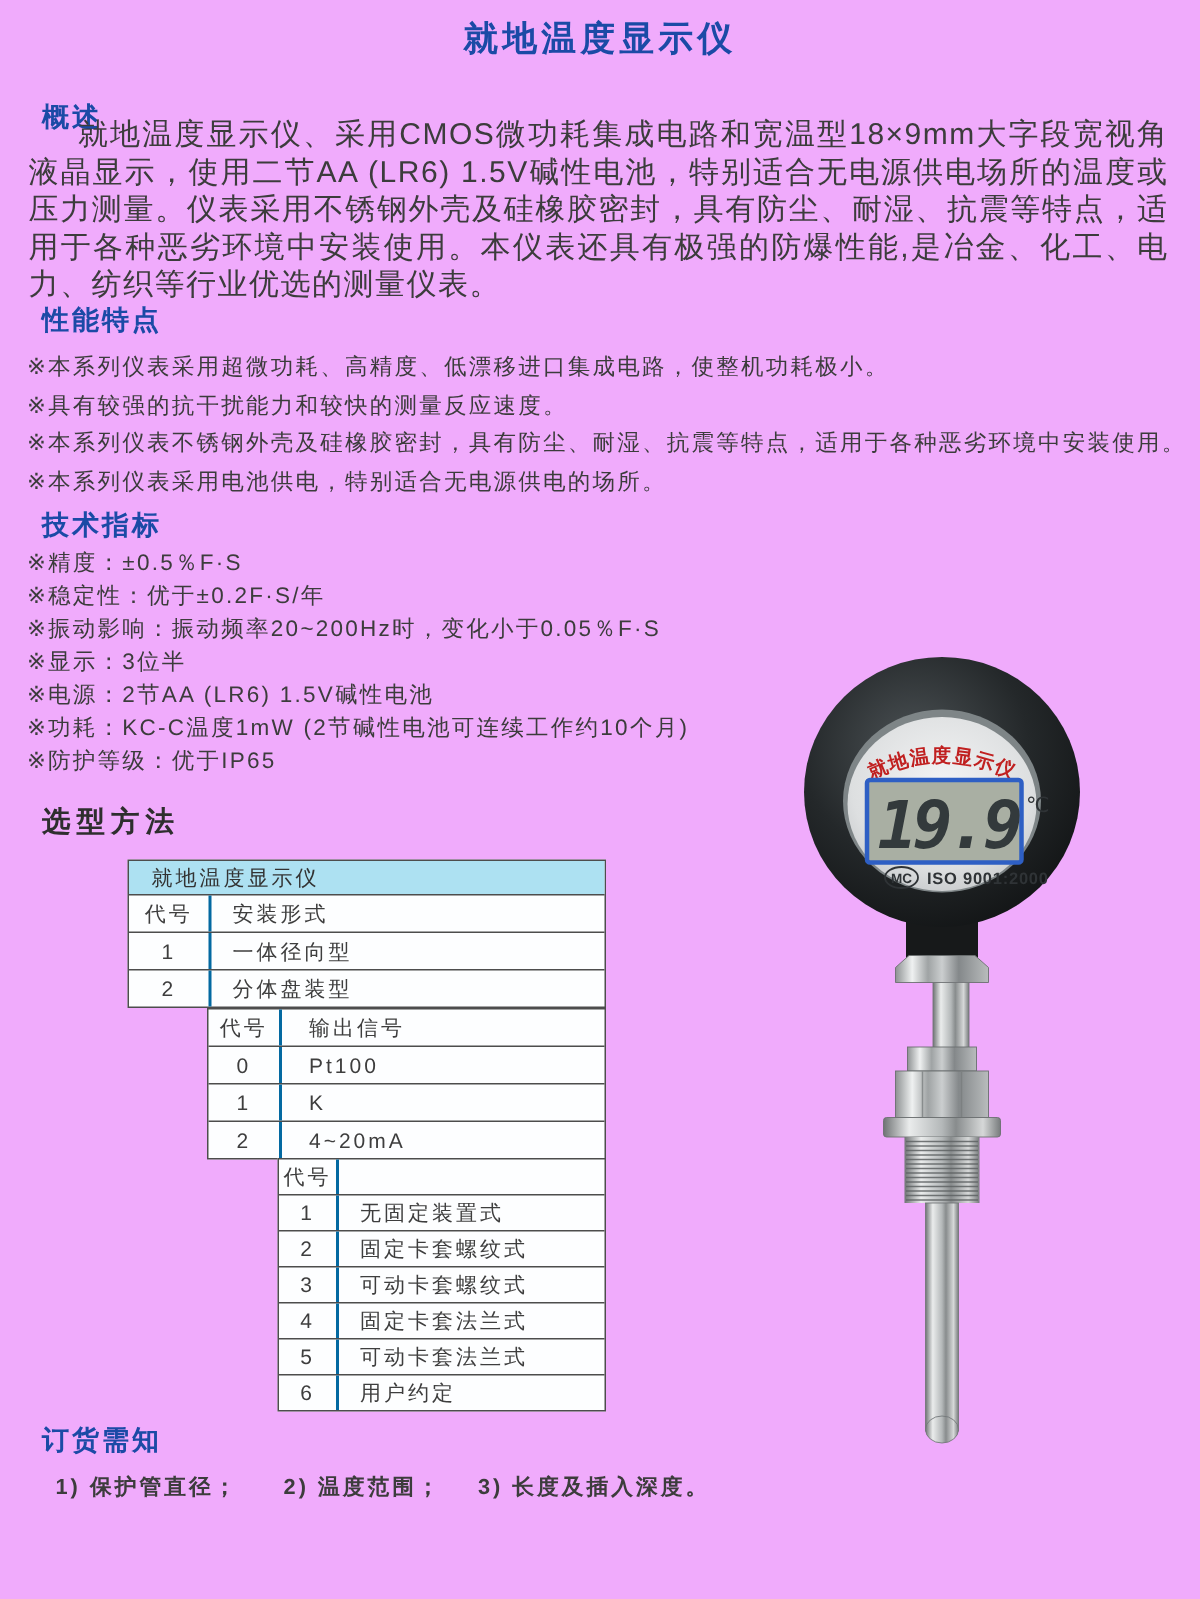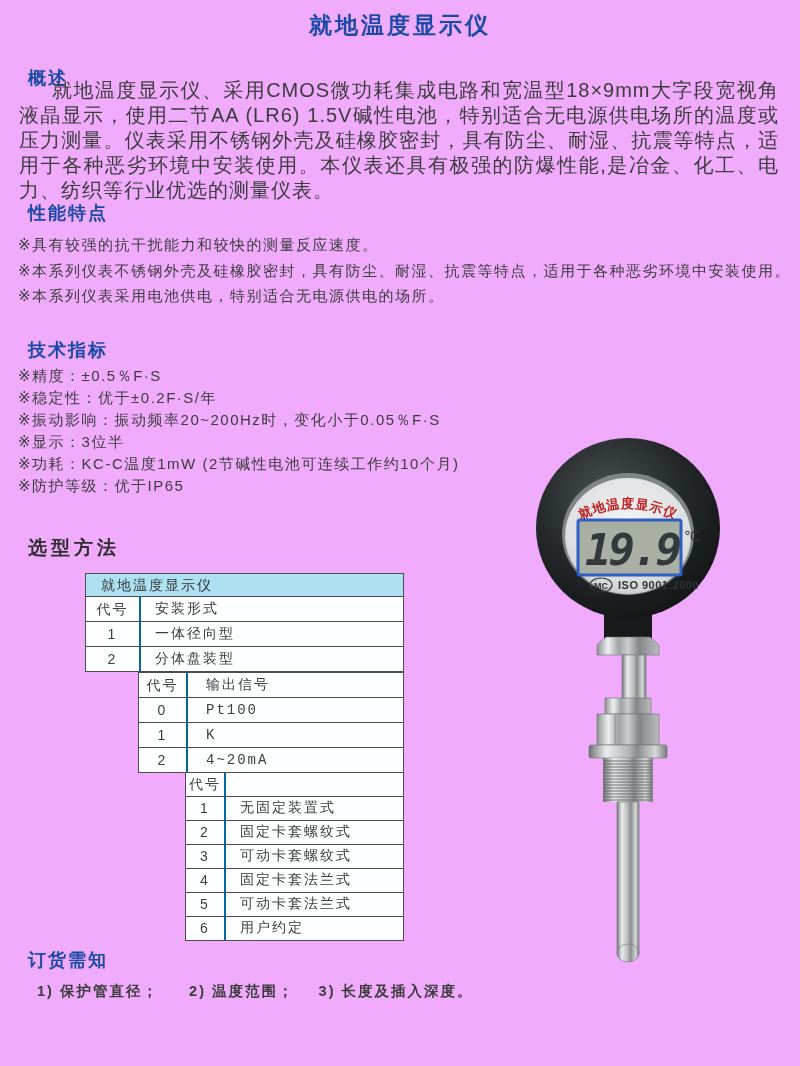--- a/index.html
+++ b/index.html
@@ -35,51 +35,53 @@
     height:22px;line-height:22px;background:#ade1f2;padding-left:15px;
     font-size:14px;letter-spacing:2px;color:#333;
   }
   .row{display:flex;height:24px;line-height:24px;font-size:14px;letter-spacing:2px;}
   .t3 .row{height:23px;line-height:23px;}
   .thead + .row,.row + .row{border-top:1px solid #4d4d4d;}
   .c1{flex:0 0 auto;text-align:center;border-right:2px solid #0369a1;}
   .t1 .c1{width:53px;}
   .t2 .c1{width:47px;}
   .t3 .c1{width:38px;}
-  .c2{flex:1;padding-left:14px;white-space:nowrap;font-family:Liberation Mono, monospace;}
+  .c2{flex:1;padding-left:14px;white-space:nowrap;}
   .t2 .c2{padding-left:18px;}
   .ordering{
     position:absolute;left:37px;top:982px;font-size:14.5px;letter-spacing:2px;
     color:#3c3c3c;white-space:pre;font-weight:bold;
   }
   .gauge{position:absolute;left:520px;top:430px;width:250px;height:540px;}
 </style>
 </head>
 <body>
 
 <div class="page">
 
   <h1 class="title">就地温度显示仪</h1>
 
   <h2 class="h blue" style="top:66px">概述</h2>
   <p class="para">就地温度显示仪、采用CMOS微功耗集成电路和宽温型18×9mm大字段宽视角液晶显示，使用二节AA (LR6) 1.5V碱性电池，特别适合无电源供电场所的温度或压力测量。仪表采用不锈钢外壳及硅橡胶密封，具有防尘、耐湿、抗震等特点，适用于各种恶劣环境中安装使用。本仪表还具有极强的防爆性能,是冶金、化工、电力、纺织等行业优选的测量仪表。</p>
 
   <h2 class="h blue" style="top:201px">性能特点</h2>
   <div class="list features" style="top:232px">
+    <div class="li">※本系列仪表采用超微功耗、高精度、低漂移进口集成电路，使整机功耗极小。</div>
     <div class="li">※具有较强的抗干扰能力和较快的测量反应速度。</div>
     <div class="li">※本系列仪表不锈钢外壳及硅橡胶密封，具有防尘、耐湿、抗震等特点，适用于各种恶劣环境中安装使用。</div>
     <div class="li">※本系列仪表采用电池供电，特别适合无电源供电的场所。</div>
   </div>
 
   <h2 class="h blue" style="top:338px">技术指标</h2>
   <div class="list specs" style="top:365px">
     <div class="li">※精度：±0.5％F·S</div>
     <div class="li">※稳定性：优于±0.2F·S/年</div>
     <div class="li">※振动影响：振动频率20~200Hz时，变化小于0.05％F·S</div>
     <div class="li">※显示：3位半</div>
+    <div class="li">※电源：2节AA (LR6) 1.5V碱性电池</div>
     <div class="li">※功耗：KC-C温度1mW (2节碱性电池可连续工作约10个月)</div>
     <div class="li">※防护等级：优于IP65</div>
   </div>
 
   <h2 class="h dark" style="top:535px">选型方法</h2>
 
   <div class="tbl t1">
     <div class="thead">就地温度显示仪</div>
     <div class="row">
       <div class="c1">代号</div>

